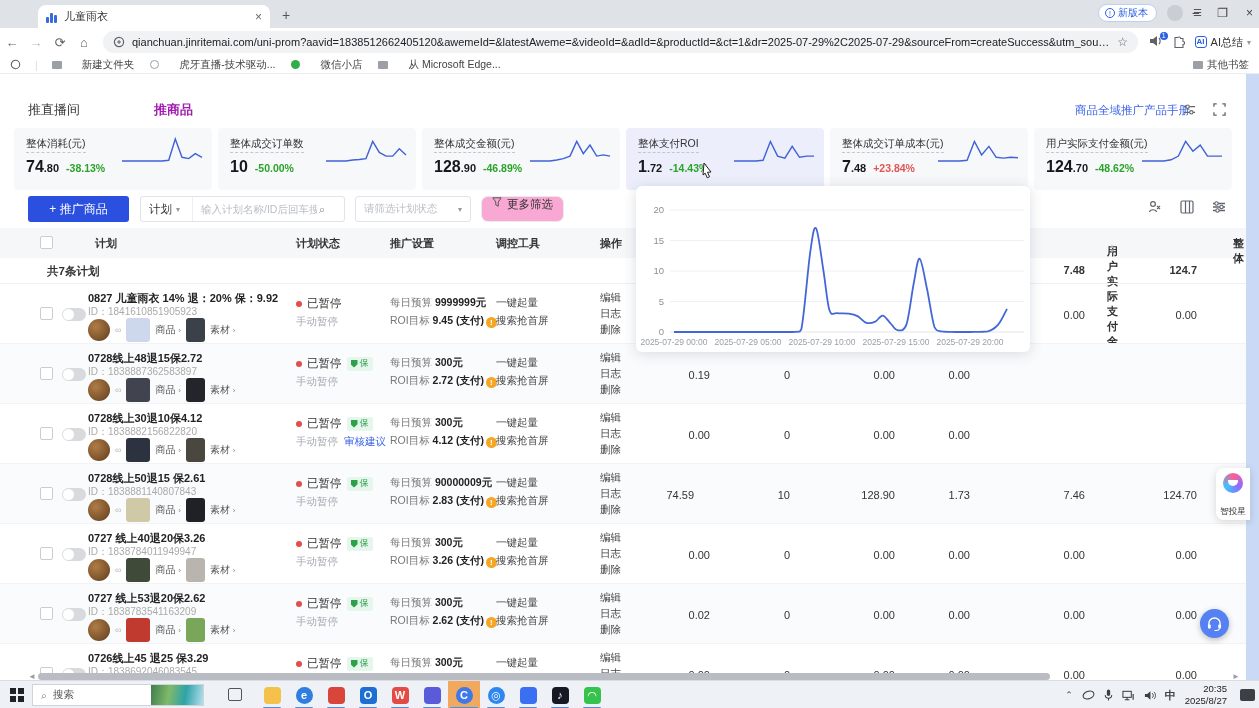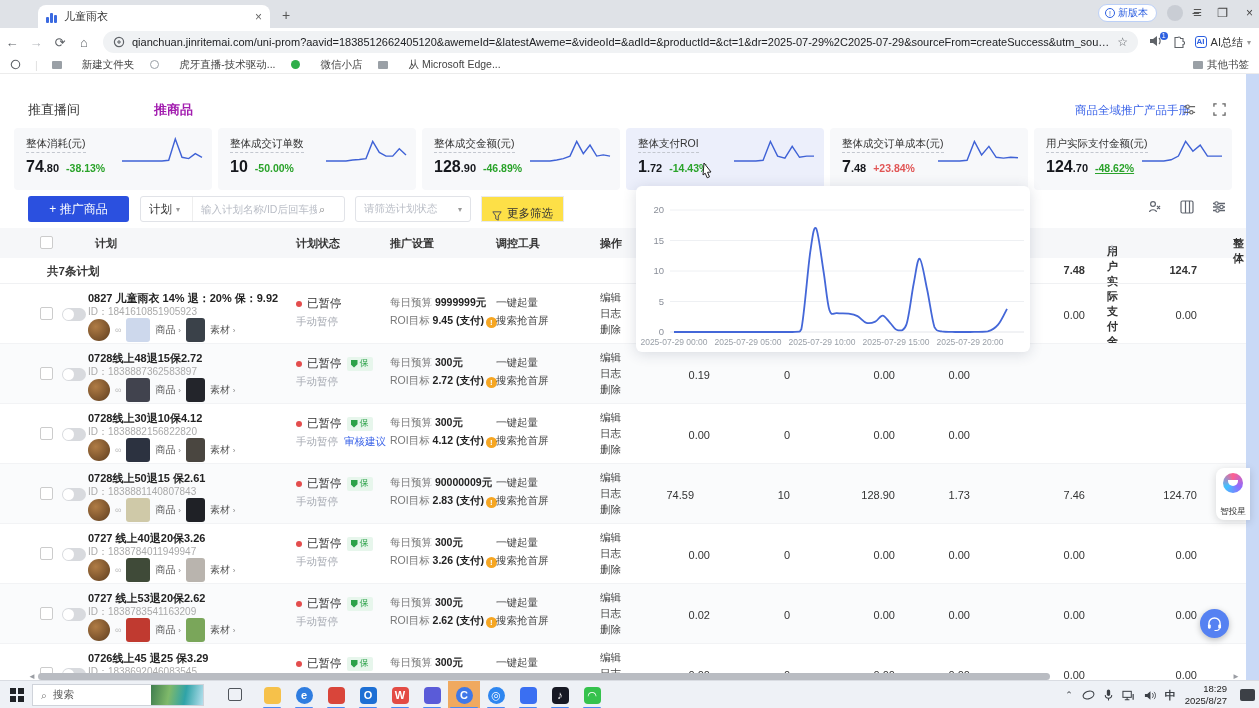--- a/index.html
+++ b/index.html
@@ -55,21 +55,21 @@
   .stat-delta{font-size:10.5px;font-weight:bold;margin-left:7px;}
 
   .btn-primary{position:absolute;left:28px;top:122px;width:101px;height:26px;background:#2b50df;color:#fff;border:none;border-radius:3px;font-size:12px;}
   .filter-group{position:absolute;left:140px;top:122px;width:205px;height:26px;border:1px solid #e1e3e8;border-radius:3px;display:flex;align-items:center;}
   .plan-select{width:52px;padding-left:8px;font-size:11.5px;color:#333;display:flex;align-items:center;gap:4px;border-right:1px solid #eee;height:100%;}
   .chev{font-size:8px;color:#999;}
   .search-input{border:none;outline:none;background:transparent;font-size:10.5px;color:#333;padding-left:8px;width:124px;}
   .search-input::placeholder{color:#b9bdc6;}
   .mag{color:#888;font-size:11px;margin-left:2px;}
   .status-select{position:absolute;left:355px;top:122px;width:116px;height:26px;border:1px solid #e1e3e8;border-radius:3px;display:flex;align-items:center;justify-content:space-between;padding:0 8px;font-size:10.5px;color:#b9bdc6;}
-  .more-filter{position:absolute;left:481px;top:122px;height:26px;padding:0 10px;border:1px solid #e9eaee;background:#fde047;border-radius:0;display:flex;align-items:flex-end;gap:5px;font-size:11.5px;color:#333;}
+  .more-filter{position:absolute;left:481px;top:122px;height:26px;padding:0 10px;border:1px solid #e9eaee;background:#f9a8d4;border-radius:7px;display:flex;align-items:flex-start;gap:5px;font-size:11.5px;color:#333;}
   .tool-ic{position:absolute;top:126px;color:#5f646e;font-size:13px;}
 
   .thead{position:absolute;left:0;top:154px;width:1246px;height:30px;background:#f6f7f9;font-size:11px;color:#333;font-weight:bold;}
   .thead span{position:absolute;top:8px;}
   .sorters{display:inline-block;font-size:6px;color:#b3b7bf;line-height:5px;vertical-align:middle;margin-left:2px;}
   .trow-summary{position:absolute;left:0;top:184px;width:1246px;height:26px;border-bottom:1px solid #f0f1f3;font-size:11.5px;font-weight:bold;}
   .metric{position:absolute;font-size:11px;color:#333;text-align:right;width:70px;}
 
   .trow{position:absolute;left:0;width:1246px;height:60px;border-bottom:1px solid #f2f3f5;}
   .trow.alt{background:#fafbfc;}
@@ -295,21 +295,21 @@
     </div>
   </div>
       <div class="stat-card" style="left: 1034px;">
     <span class="stat-label">用户实际支付金额(元)</span>
     <svg class="spark" width="84" height="30">
           <polyline fill="none" stroke="#3f62d6" stroke-width="1.4" points="2.0,26.0 9.3,26.0 16.5,26.0 23.8,26.0 31.1,24.8 38.4,21.1 45.6,6.4 52.9,16.2 60.2,10.1 67.5,21.1 74.7,21.1 82.0,21.1"></polyline>
         </svg>
     <div class="stat-value-row">
       <span class="stat-int">124</span>
           <span class="stat-dec">.70</span>
-      <span class="stat-delta" style="color: rgb(42, 163, 42); text-decoration: underline;">-48.62%</span>
+      <span class="stat-delta" style="color: rgb(42, 163, 42);">-48.62%</span>
     </div>
   </div>
     </div>
 
   <button class="btn-primary">+ 推广商品</button>
   <div class="filter-group">
     <span class="plan-select">
         <span>计划</span>
         <span class="chev">▾</span>
       </span>
@@ -764,18 +764,18 @@
         <rect x="1" y="1" width="9" height="6.5" fill="none" stroke="#3c4046" stroke-width="1.1"></rect>
         <path d="M3 10h5M5.5 7.5V10" stroke="#3c4046" stroke-width="1.1"></path>
         <path d="M12 4v6" stroke="#3c4046" stroke-width="1.3"></path>
       </svg>
     <svg width="12" height="11" viewBox="0 0 13 11">
         <path d="M1 4h2.5L7 1v9L3.5 7H1z" fill="#3c4046"></path>
         <path d="M9 3c1.4 1.2 1.4 3.8 0 5M10.8 1.6c2.2 2 2.2 5.8 0 7.8" stroke="#3c4046" stroke-width="1" fill="none"></path>
       </svg>
     <span style="font-weight:bold">中</span>
     <div class="clock">
-      <div>18:29</div>
+      <div>20:35</div>
       <div>2025/8/27</div>
     </div>
     <div class="noti"></div>
   </div>
 </div>
 
 </body></html>

